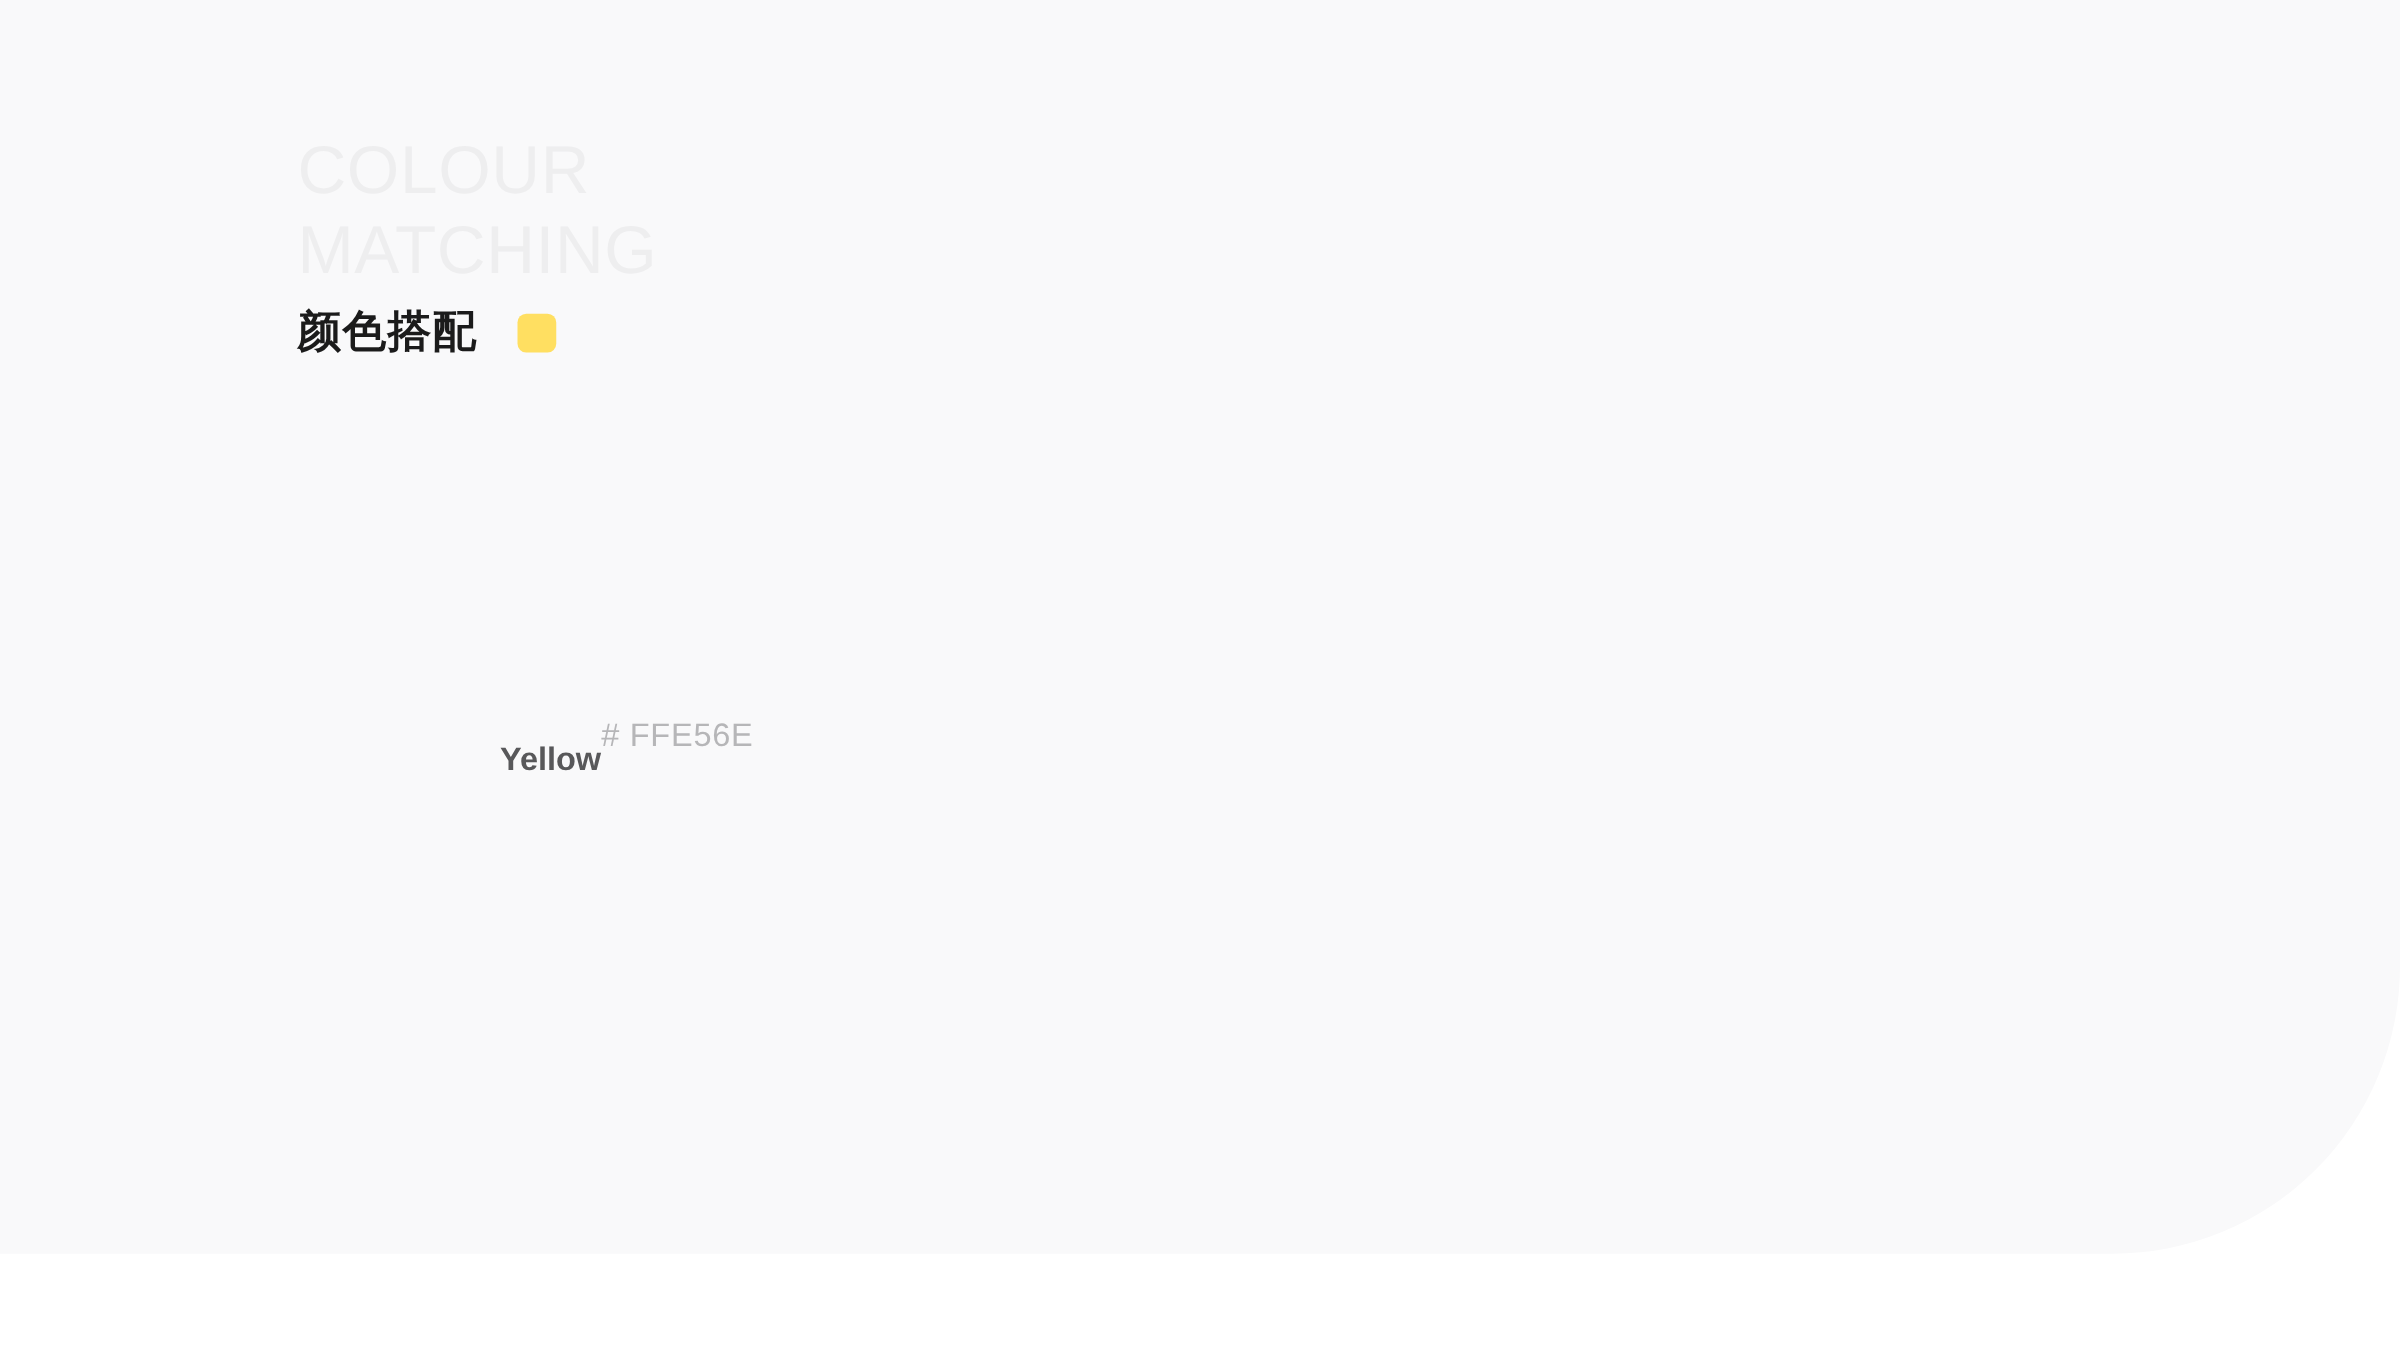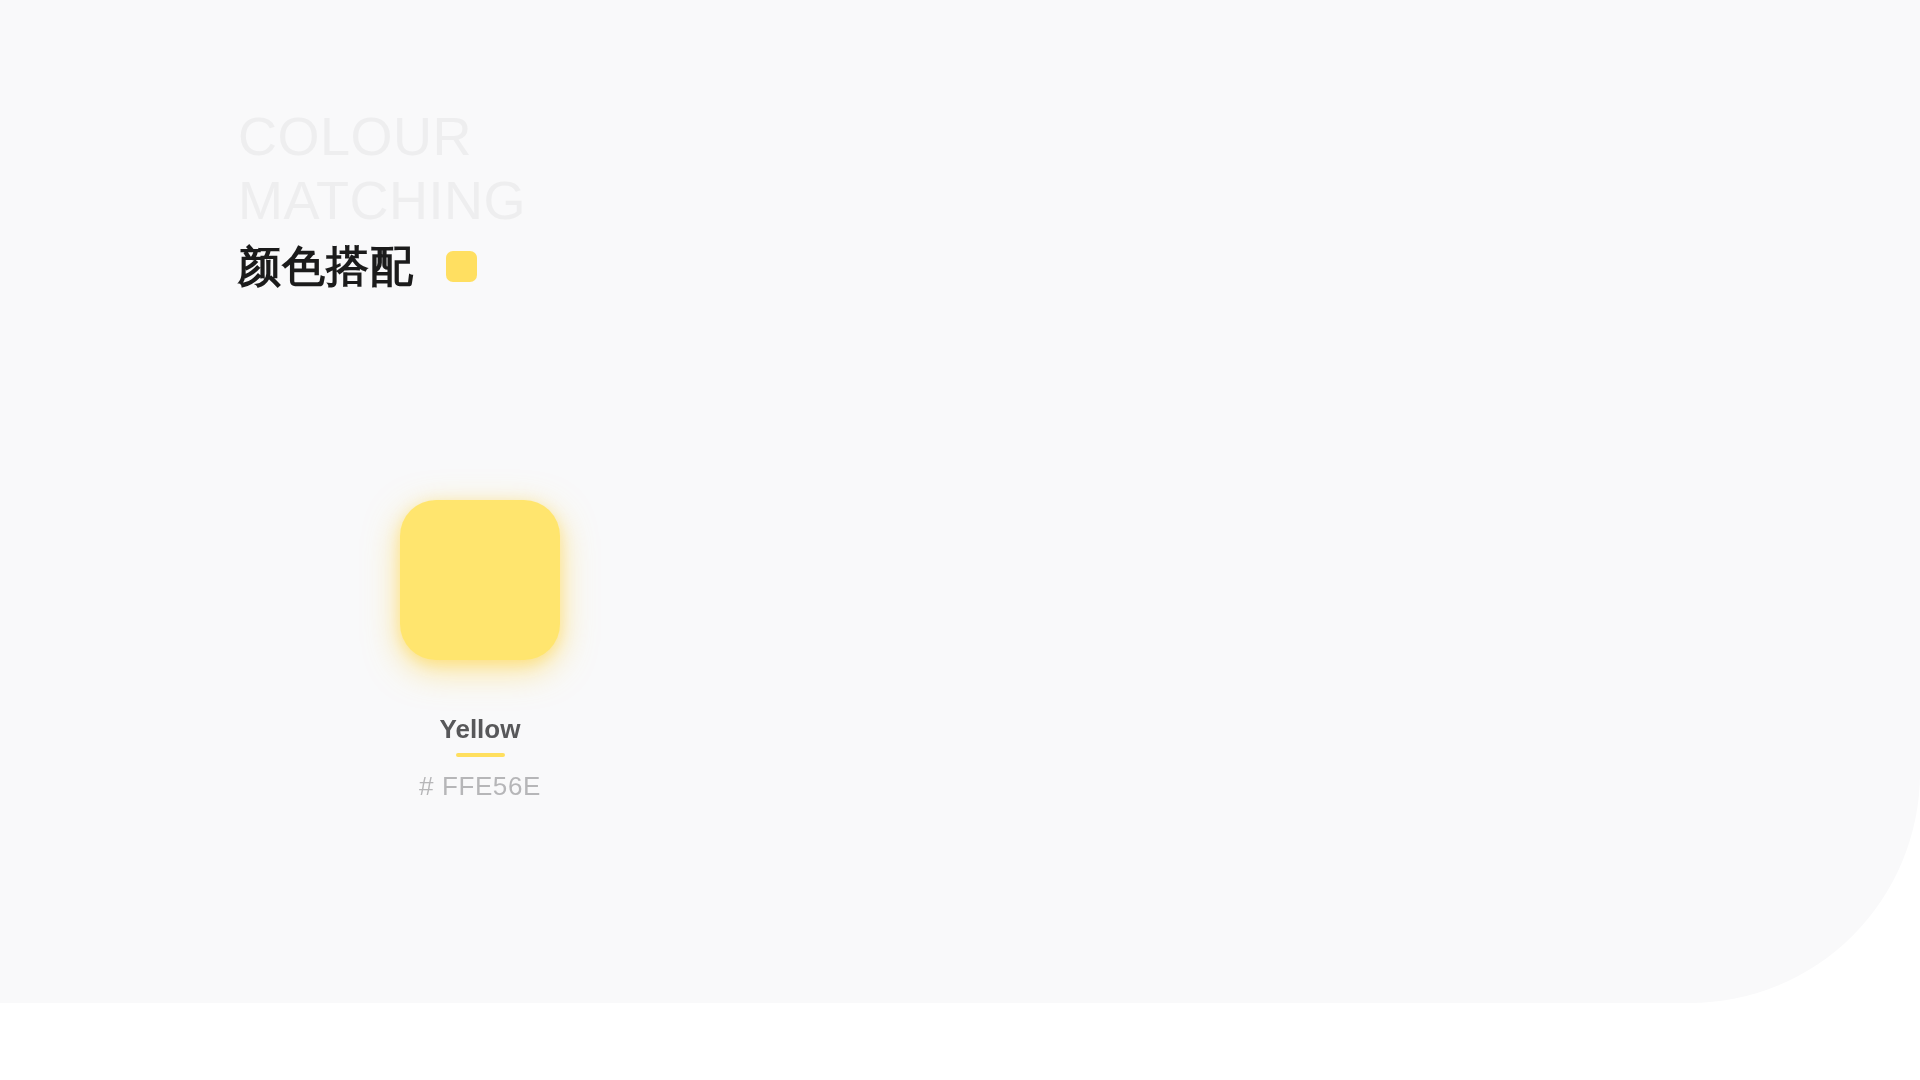--- a/index.html
+++ b/index.html
@@ -47,21 +47,21 @@
     white-space: nowrap;
   }
 
   .subtitle-row {
     display: flex;
     align-items: center;
     margin-top: 14px;
   }
 
   .subtitle-cn {
-    font-size: 43px;
+    font-size: 35px;
     line-height: 40px;
     font-weight: 700;
     color: #1b1b1b;
     letter-spacing: 1px;
     white-space: nowrap;
   }
 
   .subtitle-chip {
     width: 31px;
     height: 31px;
@@ -76,21 +76,21 @@
     position: absolute;
     left: 400px;
     top: 500px;
     display: flex;
     gap: 122px;
   }
 
   .swatch-cell {
     width: 160px;
     display: flex;
-    flex-direction: column;
+    flex-direction: row;
     align-items: center;
   }
 
   .swatch-chip {
     width: 160px;
     height: 160px;
     border-radius: 36px;
   }
 
   .swatch-name {

